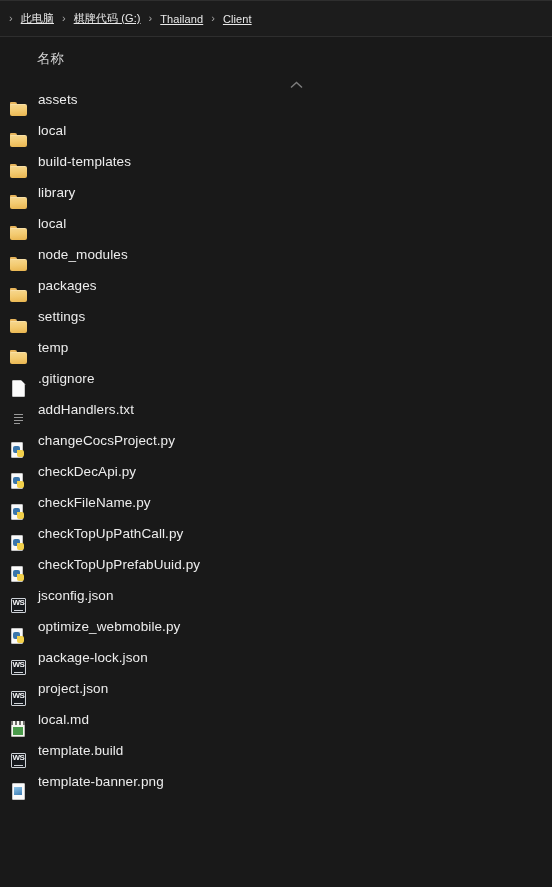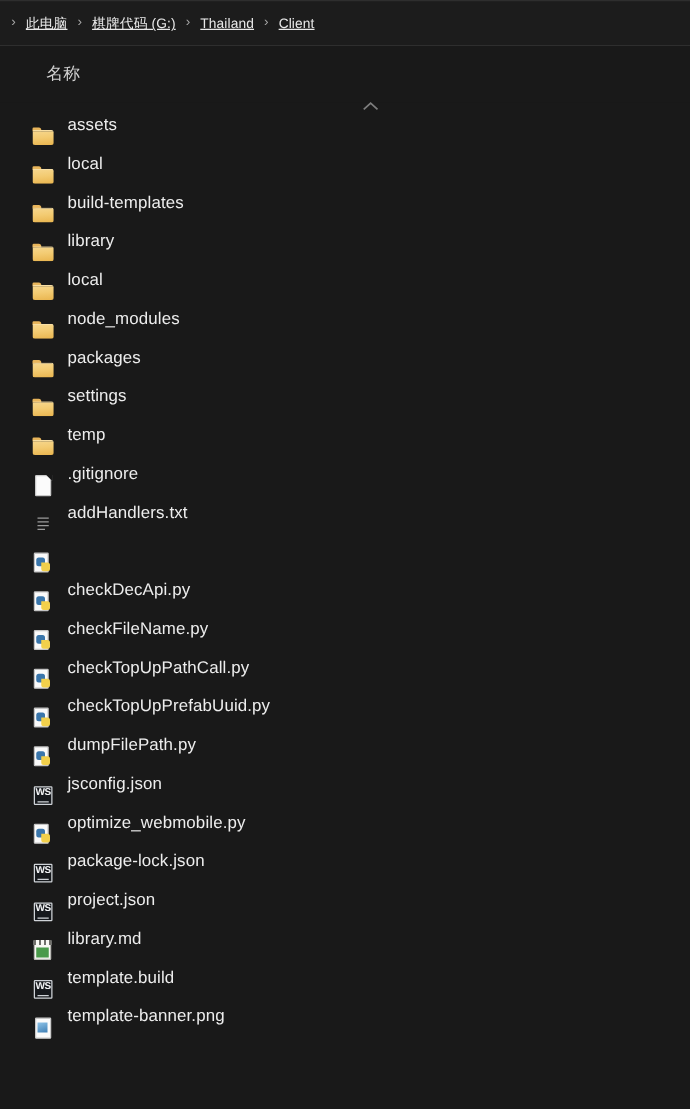--- a/index.html
+++ b/index.html
@@ -61,21 +61,21 @@
 
   
   .filelist {
     position:relative;
     padding-top:2px;
   }
   .row {
     display:flex;
     align-items:center;
     height:31px;
-    padding-left:26px;
+    padding-left:10px;
   }
   .row .icon {
     width:17px; height:17px;
     flex:0 0 17px;
     position:relative;
     margin-right:11px;
     margin-top:20px;
   }
   .row .label {
     color:#ededed;
@@ -329,20 +329,21 @@
     <div class="row">
       <span class="icon ic-txt"><span class="sheet"></span><span class="lines"></span><span class="fold2"></span><span class="fold"></span></span>
       <span class="label">addHandlers.txt</span>
     </div>
     <div class="row">
       <span class="icon ic-py">
         <span class="sheet"></span>
         <span class="snake-b"></span>
         <span class="snake-y"></span>
       </span>
+      <span class="label">changeCocsProject.py</span>
     </div>
     <div class="row">
       <span class="icon ic-py">
         <span class="sheet"></span>
         <span class="snake-b"></span>
         <span class="snake-y"></span>
       </span>
       <span class="label">checkDecApi.py</span>
     </div>
     <div class="row">
@@ -361,28 +362,20 @@
       </span>
       <span class="label">checkTopUpPathCall.py</span>
     </div>
     <div class="row">
       <span class="icon ic-py">
         <span class="sheet"></span>
         <span class="snake-b"></span>
         <span class="snake-y"></span>
       </span>
       <span class="label">checkTopUpPrefabUuid.py</span>
-    </div>
-    <div class="row">
-      <span class="icon ic-py">
-        <span class="sheet"></span>
-        <span class="snake-b"></span>
-        <span class="snake-y"></span>
-      </span>
-      <span class="label">dumpFilePath.py</span>
     </div>
     <div class="row">
       <span class="icon ic-ws">
         <span class="box"></span>
         <span class="txt">WS</span>
         <span class="bar"></span>
       </span>
       <span class="label">jsconfig.json</span>
     </div>
     <div class="row">
@@ -408,21 +401,21 @@
         <span class="bar"></span>
       </span>
       <span class="label">project.json</span>
     </div>
     <div class="row">
       <span class="icon ic-md">
         <span class="sheet"></span>
         <span class="green"></span>
         <span class="cap"></span>
       </span>
-      <span class="label">library.md</span>
+      <span class="label">local.md</span>
     </div>
     <div class="row">
       <span class="icon ic-ws">
         <span class="box"></span>
         <span class="txt">WS</span>
         <span class="bar"></span>
       </span>
       <span class="label">template.build</span>
     </div>
     <div class="row">

